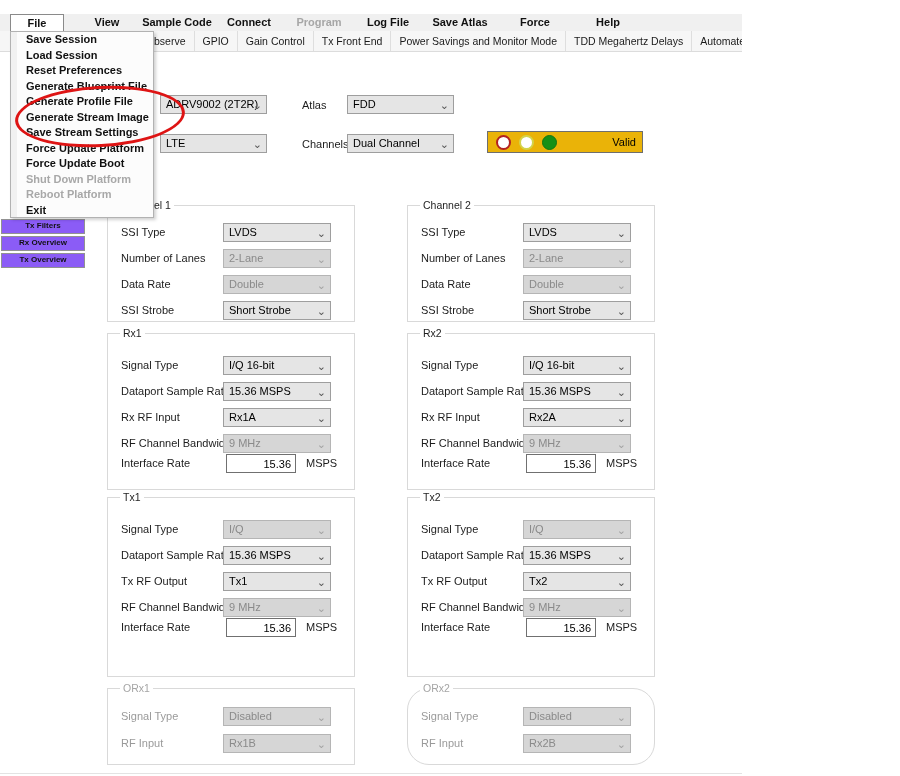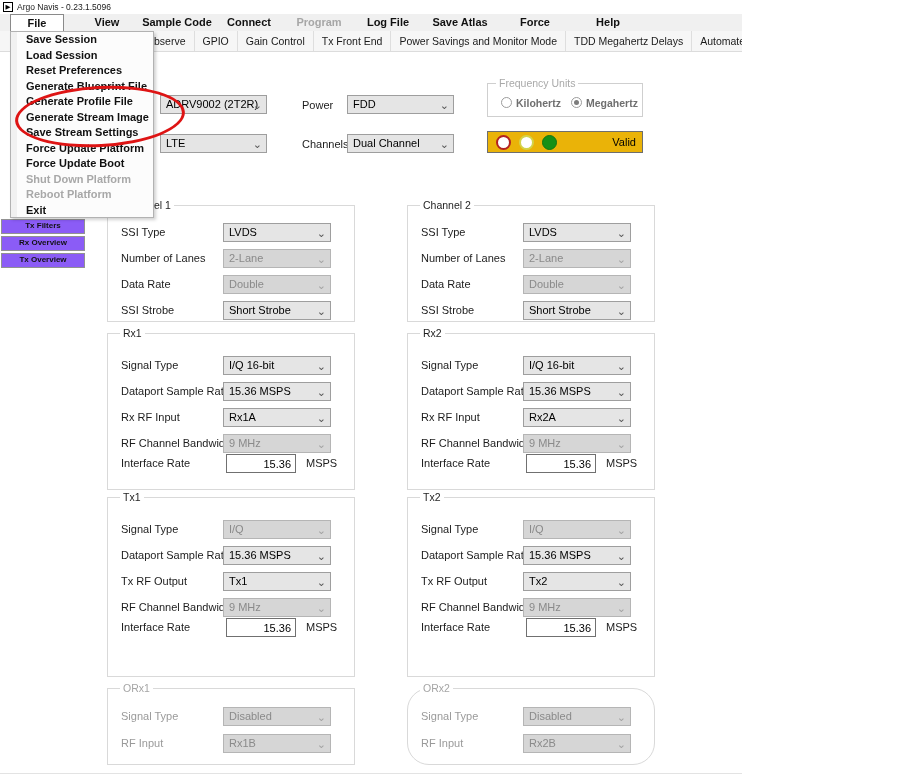--- a/index.html
+++ b/index.html
@@ -101,24 +101,20 @@
          text-align:right; padding-right:4px; color:#000; }
   .funit { position:absolute; left:185px; top:3px; font-size:11px; color:#1c1c1c; }
 
   .bottomline { position:absolute; left:0; top:773px; width:742px; height:1px; background:#e3e3e3; }
 </style>
 </head>
 <body>
 
 <div class="app">
 
-  <div class="titlebar">
-    <span class="app-icon">▶</span>
-    <span class="title-text">Argo Navis - 0.23.1.5096</span>
-  </div>
 
   <div class="menubar">
     <span class="mitem m-file open">File</span>
     <span class="mitem m-view">View</span>
     <span class="mitem m-sample">Sample Code</span>
     <span class="mitem m-connect">Connect</span>
     <span class="mitem m-program mdis">Program</span>
     <span class="mitem m-log">Log File</span>
     <span class="mitem m-atlas">Save Atlas</span>
     <span class="mitem m-force">Force Exception</span>
@@ -137,35 +133,26 @@
   </div>
 
   <div class="stab stab1">Tx Filters</div>
   <div class="stab stab2">Rx Overview</div>
   <div class="stab stab3">Tx Overview</div>
 
   <div class="combo" style="left:160px; top:95px; width:107px;">
     <span class="ctext">ADRV9002 (2T2R)</span>
     <span class="chev">⌄</span>
   </div>
-  <span class="lbl" style="left:302px; top:99px;">Power</span>
+  <span class="lbl" style="left:302px; top:99px;">Atlas</span>
   <div class="combo" style="left:347px; top:95px; width:107px;">
     <span class="ctext">FDD</span>
     <span class="chev">⌄</span>
   </div>
 
-  <div class="freqbox">
-    <span class="legend">Frequency Units</span>
-    <span class="radio" style="left:13px; top:13px;"></span>
-    <span class="rlabel" style="left:28px; top:13px;">Kilohertz</span>
-    <span class="radio" style="left:83px; top:13px;">
-        <span class="dot"></span>
-      </span>
-    <span class="rlabel" style="left:98px; top:13px;">Megahertz</span>
-  </div>
 
   <div class="combo" style="left:160px; top:134px; width:107px;">
     <span class="ctext">LTE</span>
     <span class="chev">⌄</span>
   </div>
   <span class="lbl" style="left:302px; top:138px;">Channels</span>
   <div class="combo" style="left:347px; top:134px; width:107px;">
     <span class="ctext">Dual Channel</span>
     <span class="chev">⌄</span>
   </div>

